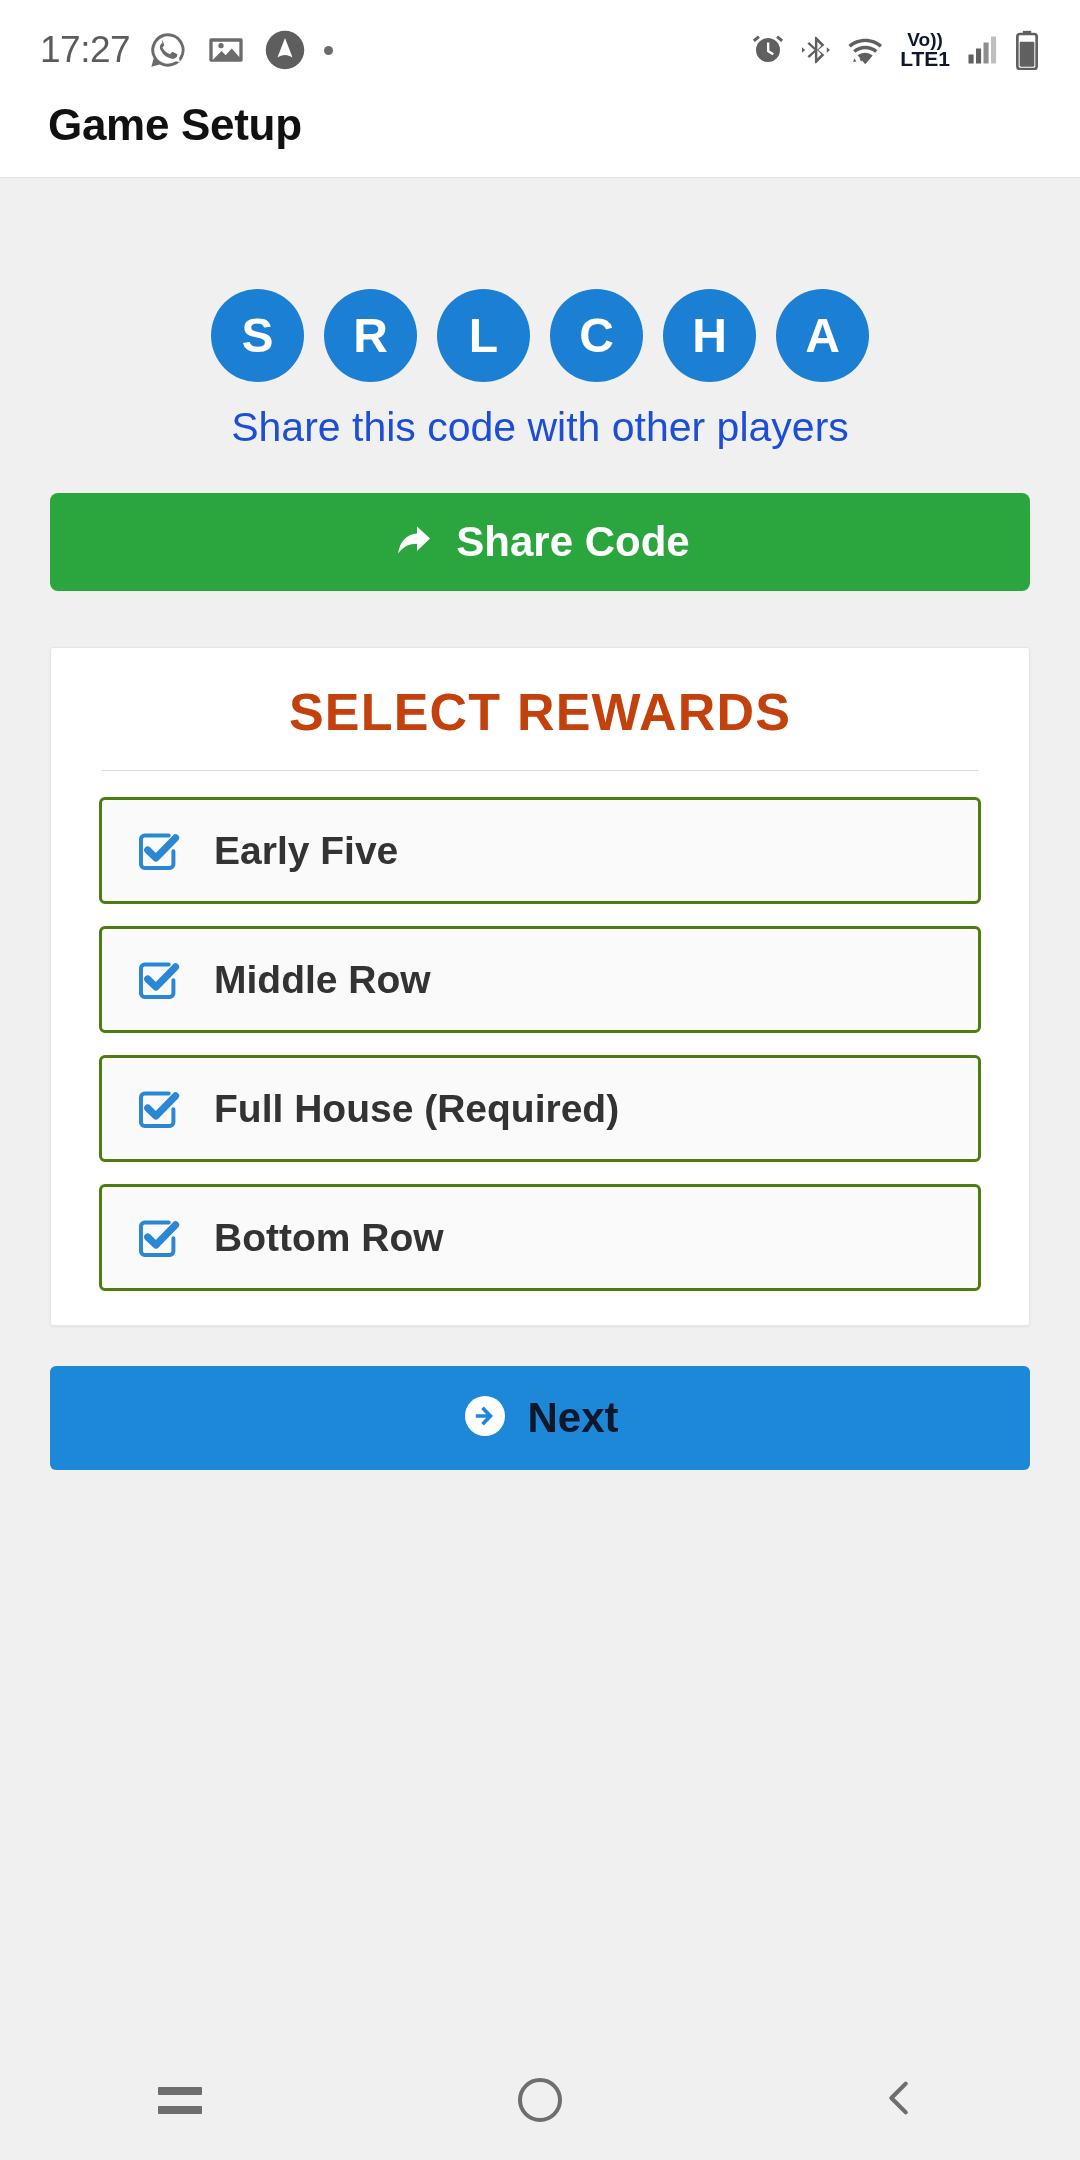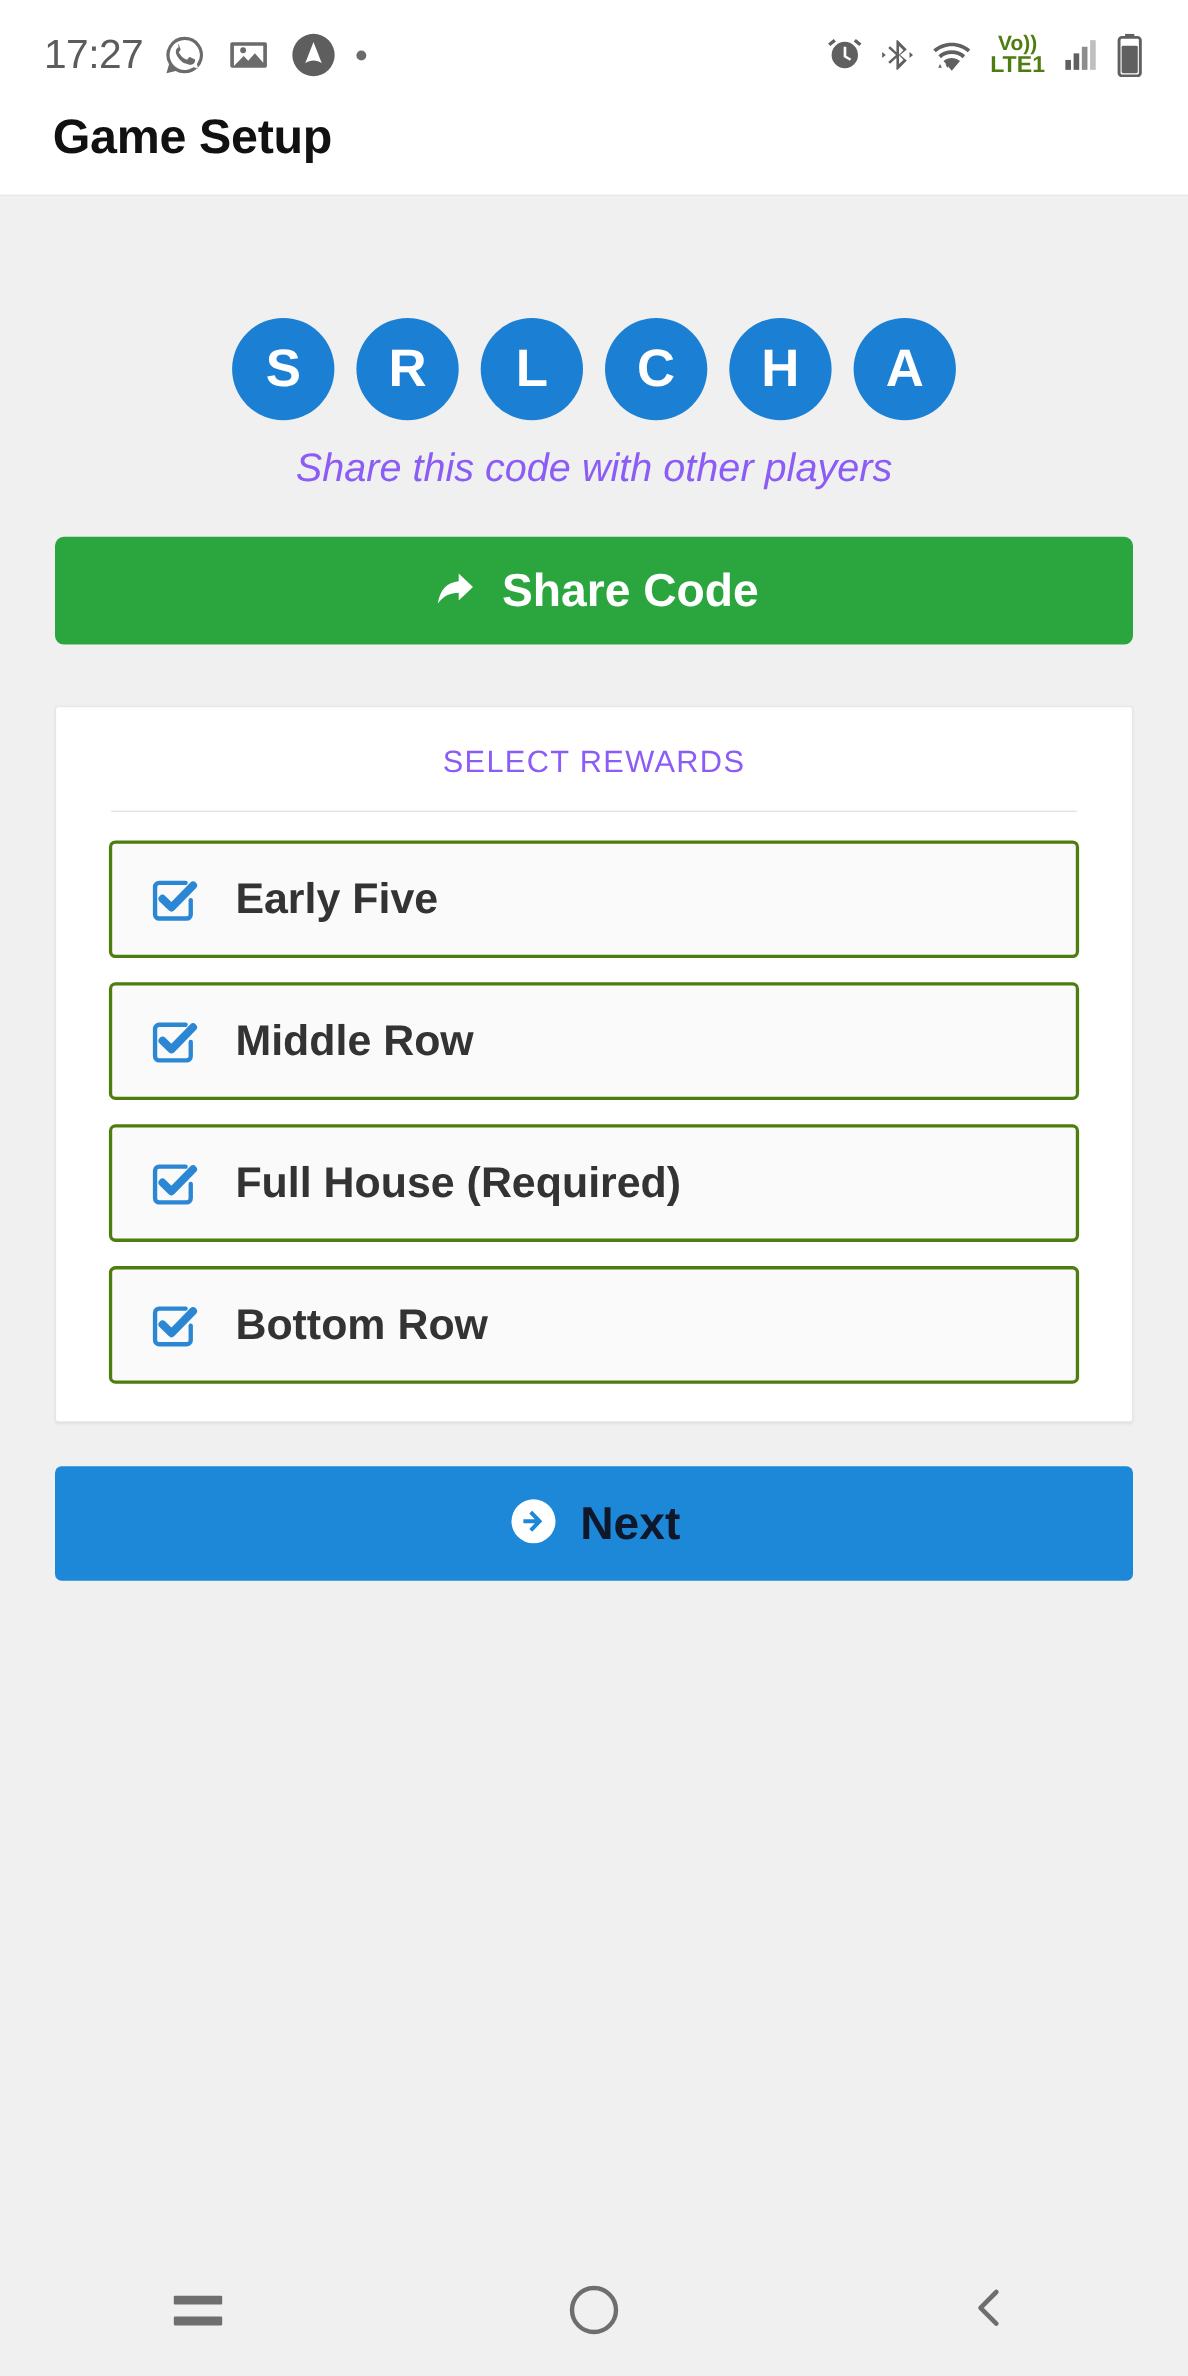--- a/index.html
+++ b/index.html
@@ -26,21 +26,21 @@
   .sb-left { display:flex; align-items:center; gap:18px; }
   .sb-time { font-size:37px; color:#5c5c5c; letter-spacing:-0.5px; }
   .sb-right {
     margin-left:auto;
     display:flex; align-items:center; gap:14px;
   }
   .sb-ico { display:flex; align-items:center; }
   .sb-dot { width:9px; height:9px; border-radius:50%; background:#6b6b6b; }
   .volte-block {
     display:flex; flex-direction:column; align-items:center;
-    line-height:0.95; color:#4d7c0f; font-weight:bold;
+    line-height:0.95; color:#0f172a; font-weight:bold;
   }
   .volte-top { font-size:19px; }
   .volte-bot { font-size:21px; }
 
   
   .appbar {
     height:78px; background:#ffffff;
     display:flex; 
     padding:0 48px;
     border-bottom:1px solid #e2e2e2;
@@ -66,21 +66,21 @@
   .code-circle {
     width:93px; height:93px; border-radius:50%;
     background:#1b7fd4;
     display:flex; align-items:center; justify-content:center;
     color:#ffffff; font-size:48px; font-weight:bold;
     letter-spacing:0;
   }
 
   .code-hint {
     text-align:center; margin-top:22px;
-    font-size:36px; color:#8b5cf6;font-style:italic;
+    font-size:41px; color:#1d4ed8;
   }
 
   .share-btn {
     margin-top:42px; height:98px;
     background:#2ba63f; border:none; border-radius:8px;
     display:flex; align-items:center; justify-content:center;
     gap:18px; cursor:pointer;
     color:#ffffff;
   }
   .share-btn .lbl { font-size:42px; font-weight:bold; }
@@ -89,21 +89,21 @@
   .rewards-card {
     margin-top:56px;
     background:#ffffff;
     border:1px solid #e6e6e6;
     border-radius:3px;
     padding:34px 48px 34px 48px;
     box-shadow:0 1px 3px rgba(0,0,0,0.07);
   }
   .rewards-title {
     text-align:center;
-    font-size:28px; font-weight:normal; color:#8b5cf6;
+    font-size:52px; font-weight:bold; color:#c2410c;
     letter-spacing:1.2px;
     padding-bottom:28px;
   }
   .rewards-sep { height:1px; background:#dedede; margin:0 2px 26px 2px; }
 
   .reward-item {
     height:107px;
     background:#fafafa;
     border:3px solid #4d7c0f;
     border-radius:6px;

